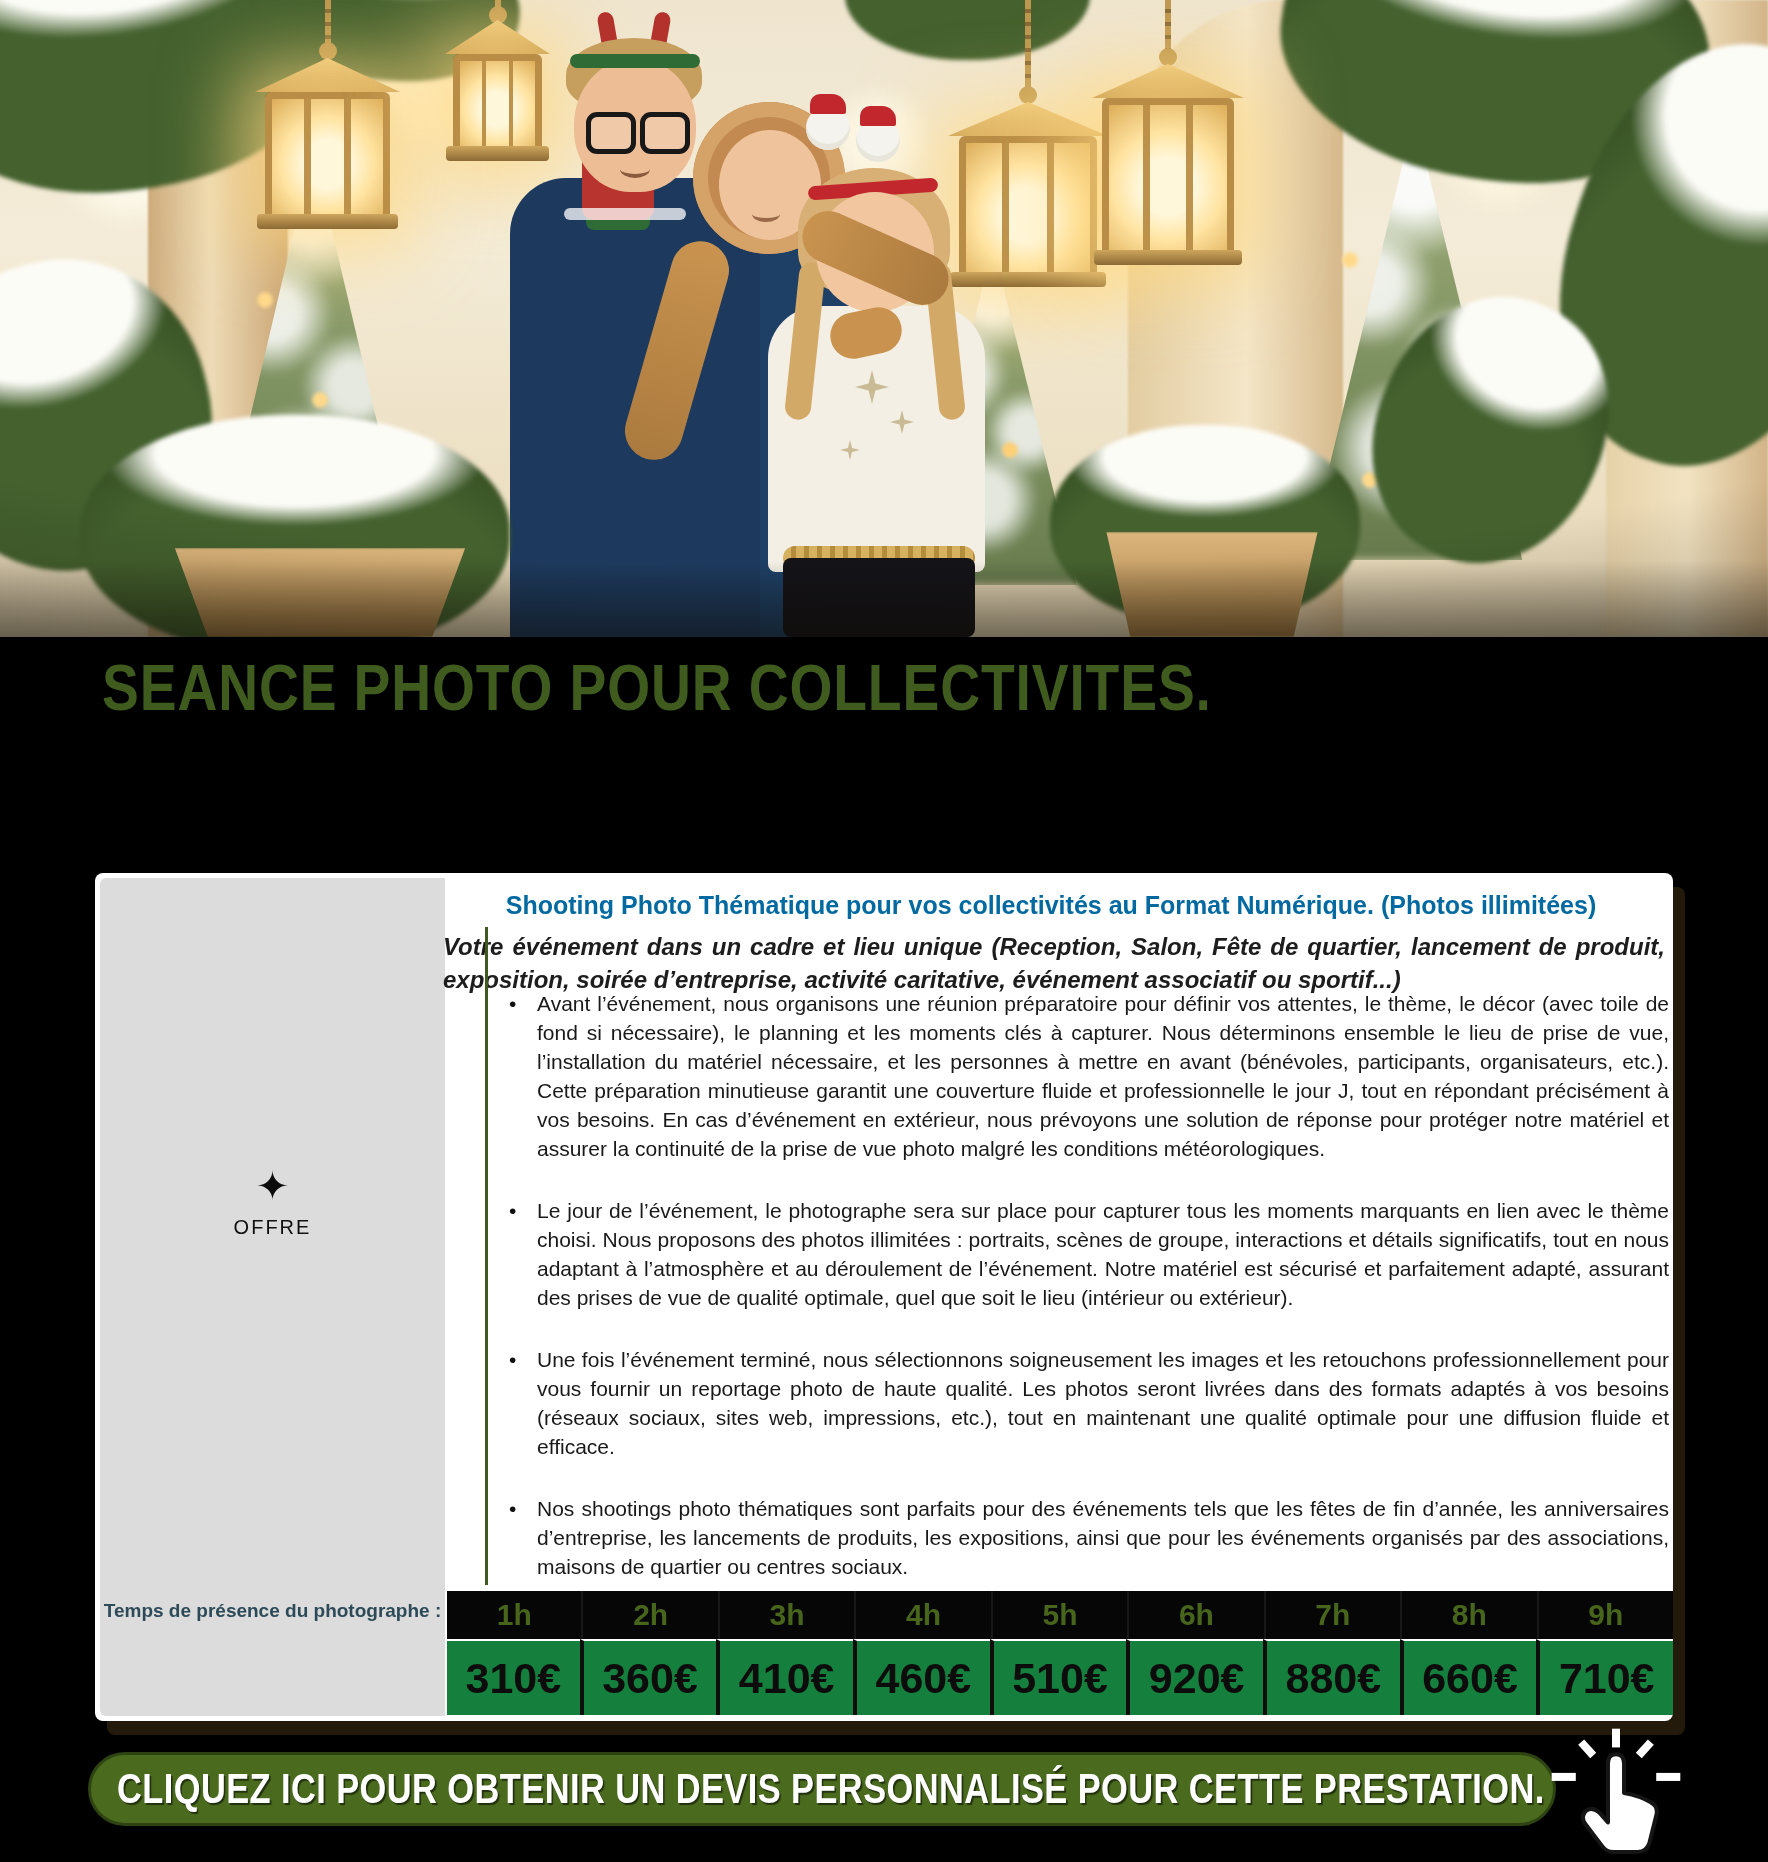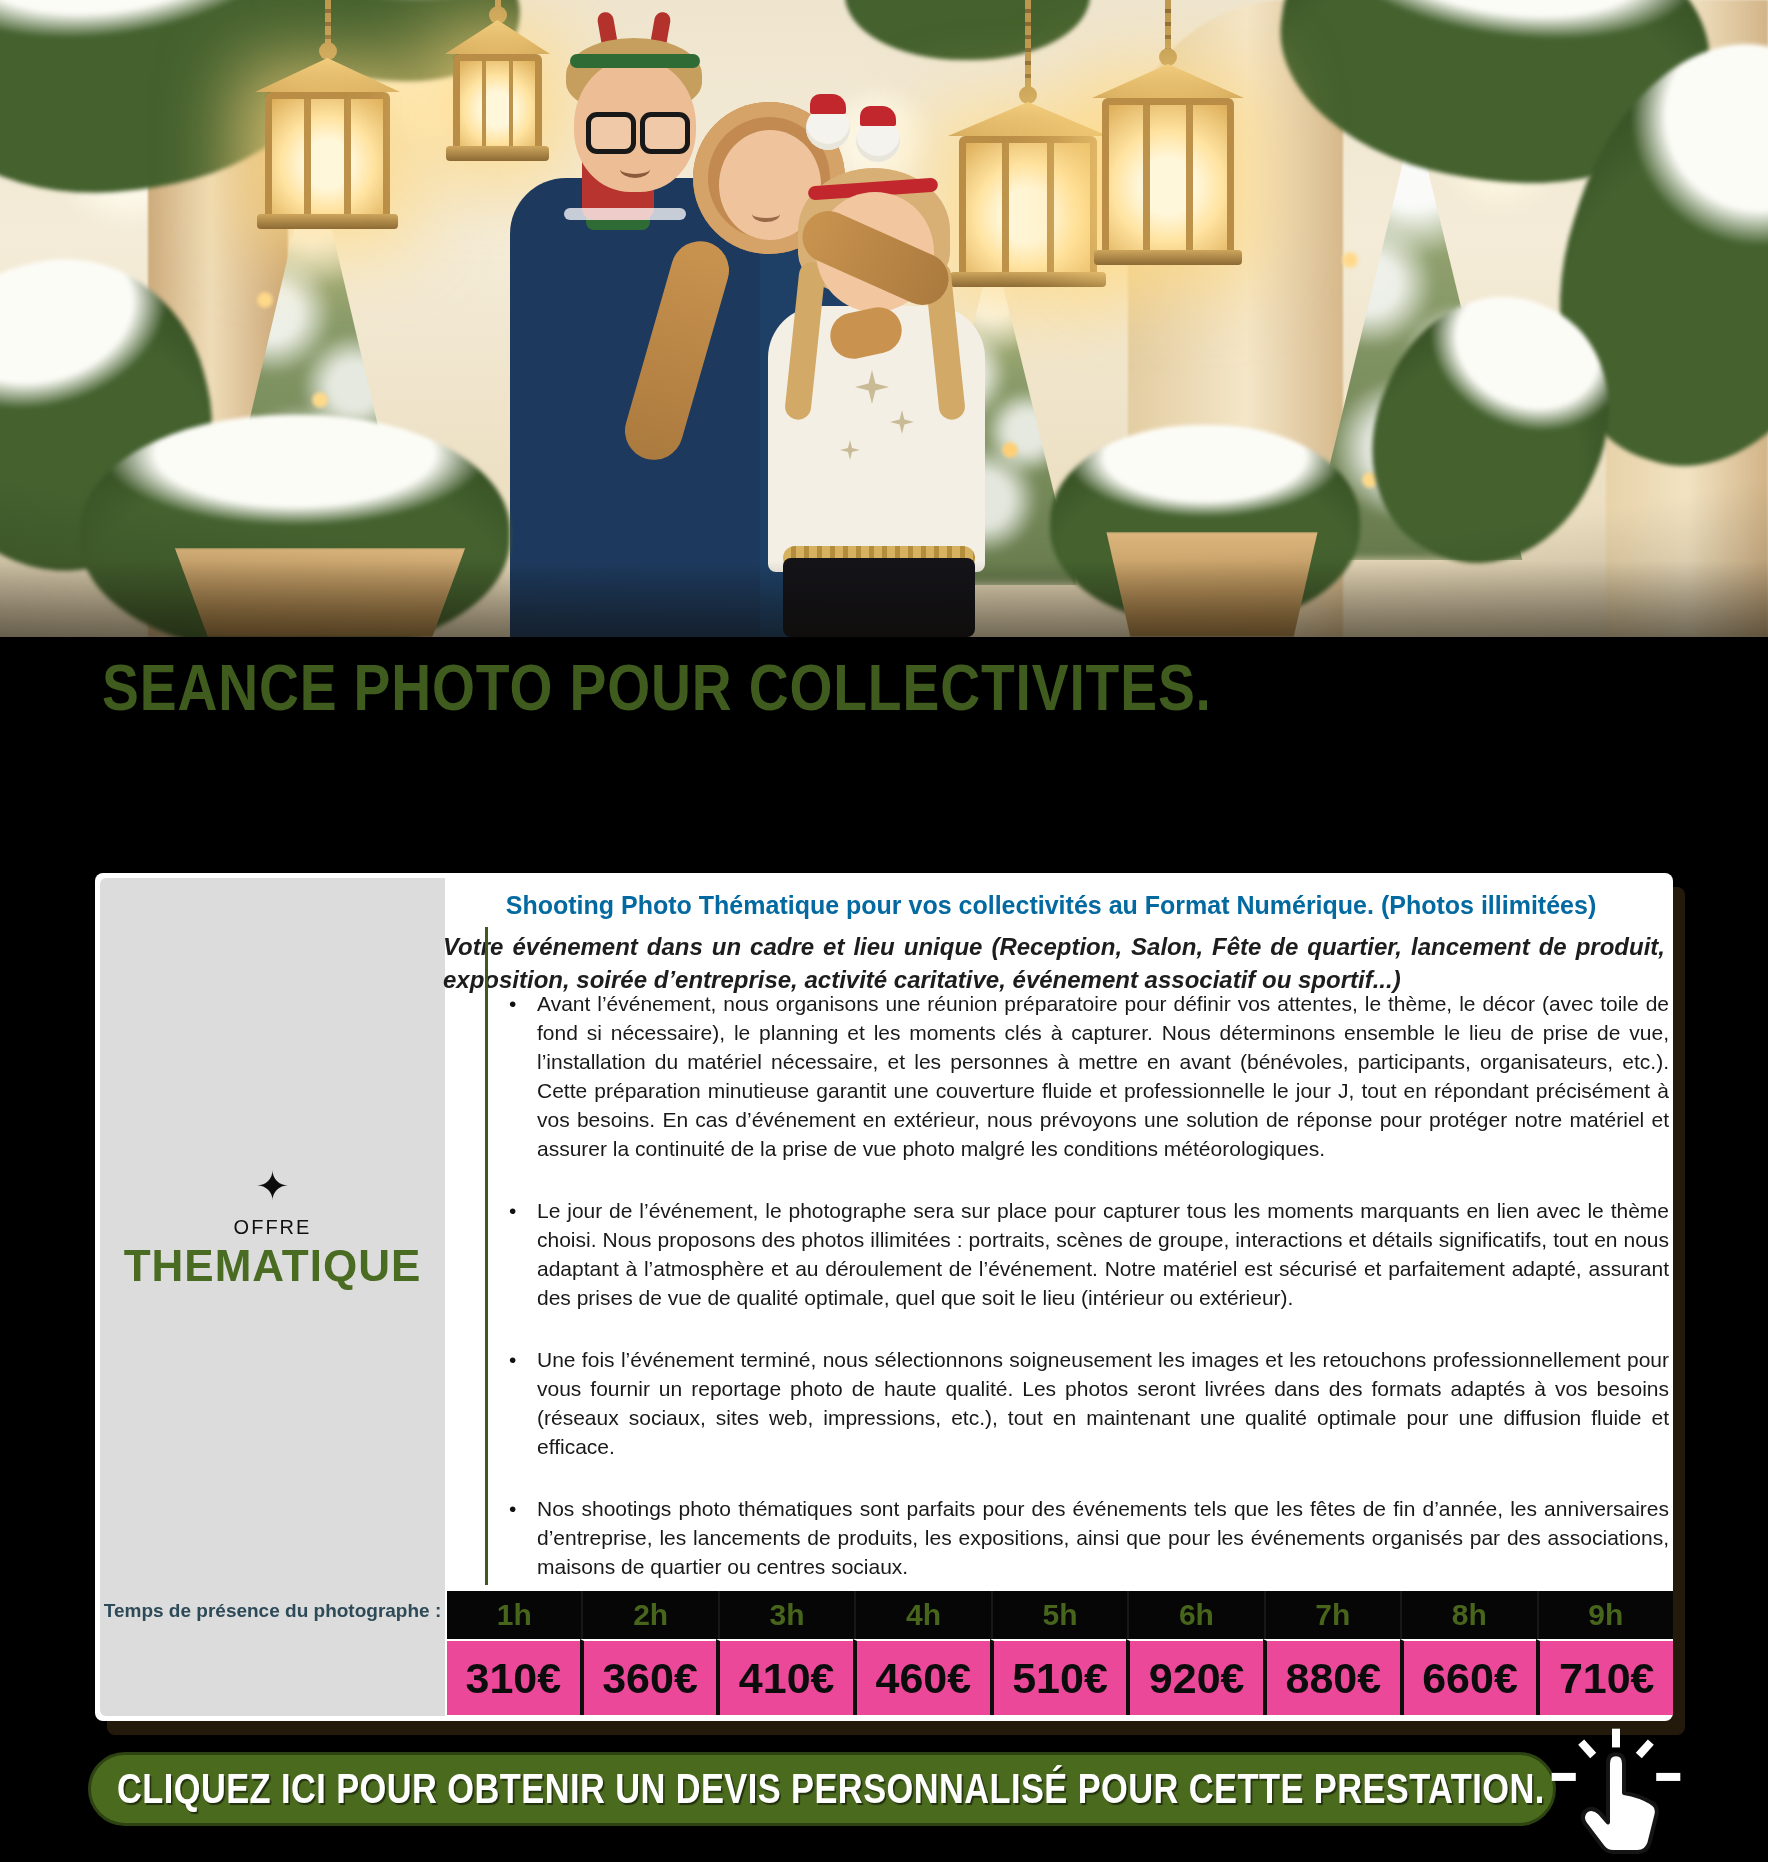--- a/index.html
+++ b/index.html
@@ -154,21 +154,21 @@
   .vrule{position:absolute;left:390px;top:54px;width:3px;height:658px;background:#3e5a1f;}
   .bullets{position:absolute;left:412px;top:116px;width:1162px;margin:0;padding:0;list-style:none;}
   .bullets li{position:relative;padding-left:30px;margin:0 0 33px 0;
               font-size:21px;line-height:29px;color:#191919;text-align:justify;}
   .bullets li .dot{position:absolute;left:2px;top:0;font-size:21px;color:#111;}
   .hours-row{position:absolute;left:352px;top:718px;width:1226px;height:48px;background:#060606;display:flex;}
   .hour-cell{flex:1;display:flex;align-items:center;justify-content:center;
              font-size:30px;font-weight:800;color:#48651c;border-left:2px solid rgba(255,255,255,.07);}
   .hour-cell:first-child{border-left:none;}
   .price-row{position:absolute;left:352px;top:766px;width:1226px;height:76px;display:flex;}
-  .price-cell{flex:1;display:flex;align-items:center;justify-content:center;background:#ec4899;
+  .price-cell{flex:1;display:flex;align-items:center;justify-content:center;background:#15803d;
               border-left:4px solid #0d0d0d;border-top:2px solid #fff;
               font-size:43px;font-weight:800;color:#0c0c0c;transform:scaleY(1);}
   .price-cell:first-child{border-left:none;}
 
   
   .cta{position:absolute;left:88px;top:1752px;width:1468px;height:74px;background:#4a6a1e;
        border:3px solid #2e4312;border-radius:40px;display:flex;align-items:center;
        padding:0 0 0 26px;box-sizing:border-box;cursor:pointer;}
   .cta-label{font-size:42px;font-weight:800;color:#fff;white-space:nowrap;letter-spacing:.5px;
              transform:scaleX(.82);transform-origin:left center;
@@ -274,21 +274,20 @@
   <div class="vignette"></div>
 </div>
 
 <div class="page-title">SEANCE PHOTO POUR COLLECTIVITES.</div>
 
 <div class="card">
   <div class="sidebar">
     <div class="offer-block">
       <div class="sparkle">✦</div>
       <div class="offer-label">OFFRE</div>
-      <div class="offer-name">THEMATIQUE</div>
     </div>
     <div class="presence">Temps de présence du photographe :</div>
   </div>
 
   <div class="card-heading">Shooting Photo Thématique pour vos collectivités au Format Numérique. (Photos illimitées)</div>
   <div class="card-subheading">Votre événement dans un cadre et lieu unique (Reception, Salon, Fête de quartier, lancement de produit, exposition, soirée d’entreprise, activité caritative, événement associatif ou sportif...)</div>
   <div class="vrule"></div>
 
   <ul class="bullets">
     <li><span class="dot">•</span><span>Avant l’événement, nous organisons une réunion préparatoire pour définir vos attentes, le thème, le décor (avec toile de fond si nécessaire), le planning et les moments clés à capturer. Nous déterminons ensemble le lieu de prise de vue, l’installation du matériel nécessaire, et les personnes à mettre en avant (bénévoles, participants, organisateurs, etc.). Cette préparation minutieuse garantit une couverture fluide et professionnelle le jour J, tout en répondant précisément à vos besoins. En cas d’événement en extérieur, nous prévoyons une solution de réponse pour protéger notre matériel et assurer la continuité de la prise de vue photo malgré les conditions météorologiques.</span></li>

